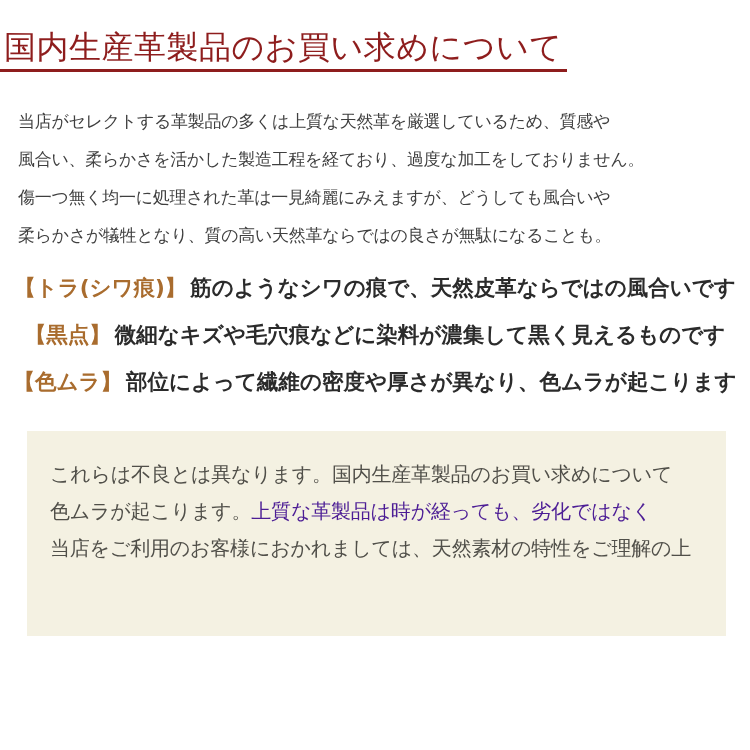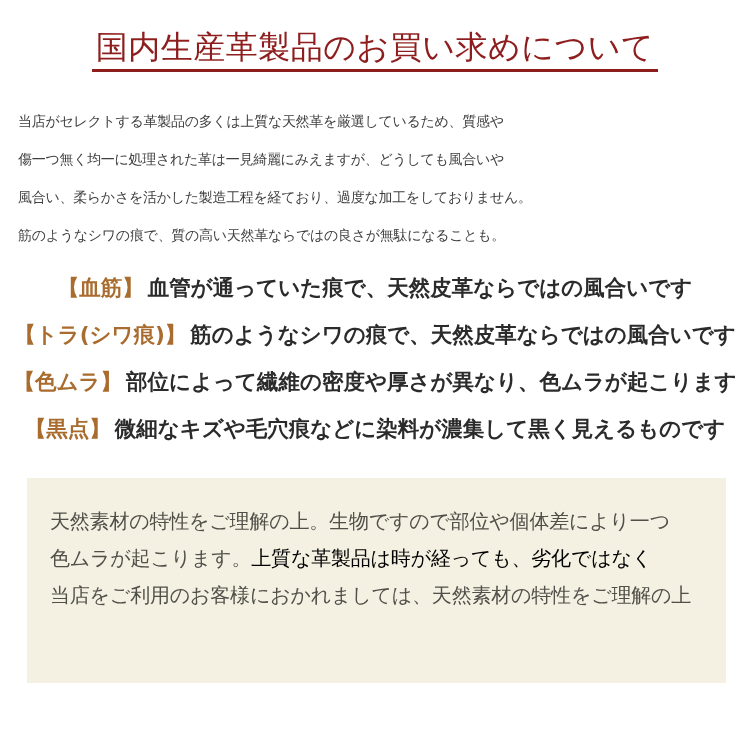--- a/index.html
+++ b/index.html
@@ -5,36 +5,35 @@
   html,body{margin:0;padding:0;background:#ffffff;}
   .page{
     position:relative;
     width:750px;height:750px;
     background:#ffffff;
     overflow:hidden;
     font-family:"DejaVu Serif","Liberation Serif",serif;
   }
   .title-wrap{
     padding-top:26px;
-    text-align:center;
   }
   .page-title{
     display:inline-block;
     font-size:32px;
     line-height:42px;
     color:#8e1d1d;
     border-bottom:3px solid #8e1d1d;
     padding:0 4px 1px 4px;
     letter-spacing:0.5px;
     font-weight:normal;
     margin:0;
   }
   .intro{
     margin:30px 14px 0 18px;
-    font-size:14px;
+    font-size:17px;
     line-height:38px;
     color:#3f3f3f;
     letter-spacing:-0.3px;
   }
   .features{
     margin-top:10px;
     text-align:center;
     font-family:"DejaVu Sans","Liberation Sans",sans-serif;
     font-weight:bold;
     font-size:21.5px;
@@ -55,56 +54,53 @@
     width:699px;
     height:205px;
     background:#f4f1e2;
     padding:25px 18px 0 23px;
     font-size:20px;
     line-height:37px;
     color:#504f49;
     letter-spacing:-0.2px;
   }
   .note-line{white-space:nowrap;}
-  .red-text{color:#000000;}
+  .red-text{color:#4c1d95;}
 </style>
 </head>
 <body>
 
 <div class="page">
 
   <div class="title-wrap">
     <h1 class="page-title">国内生産革製品のお買い求めについて</h1>
   </div>
 
   <div class="intro">
     <div class="intro-line">当店がセレクトする革製品の多くは上質な天然革を厳選しているため、質感や</div>
+    <div class="intro-line">風合い、柔らかさを活かした製造工程を経ており、過度な加工をしておりません。</div>
     <div class="intro-line">傷一つ無く均一に処理された革は一見綺麗にみえますが、どうしても風合いや</div>
-    <div class="intro-line">風合い、柔らかさを活かした製造工程を経ており、過度な加工をしておりません。</div>
-    <div class="intro-line">筋のようなシワの痕で、質の高い天然革ならではの良さが無駄になることも。</div>
+    <div class="intro-line">柔らかさが犠牲となり、質の高い天然革ならではの良さが無駄になることも。</div>
   </div>
 
   <div class="features">
     <div class="feature">
-      <span class="feature-term">【血筋】</span><span class="feature-desc">血管が通っていた痕で、天然皮革ならではの風合いです</span>
-    </div>
-    <div class="feature">
       <span class="feature-term">【トラ(シワ痕)】</span><span class="feature-desc">筋のようなシワの痕で、天然皮革ならではの風合いです</span>
     </div>
     <div class="feature">
-      <span class="feature-term">【色ムラ】</span><span class="feature-desc">部位によって繊維の密度や厚さが異なり、色ムラが起こります</span>
+      <span class="feature-term">【黒点】</span><span class="feature-desc">微細なキズや毛穴痕などに染料が濃集して黒く見えるものです</span>
     </div>
     <div class="feature">
-      <span class="feature-term">【黒点】</span><span class="feature-desc">微細なキズや毛穴痕などに染料が濃集して黒く見えるものです</span>
+      <span class="feature-term">【色ムラ】</span><span class="feature-desc">部位によって繊維の密度や厚さが異なり、色ムラが起こります</span>
     </div>
   </div>
 
   <div class="note-box">
     <div class="note-line">
-      <span>天然素材の特性をご理解の上。生物ですので部位や個体差により一つ</span>
+      <span>これらは不良とは異なります。国内生産革製品のお買い求めについて</span>
     </div>
     <div class="note-line">
       <span>色ムラが起こります。</span><span class="red-text">上質な革製品は時が経っても、劣化ではなく</span>
     </div>
     <div class="note-line">
       <span>当店をご利用のお客様におかれましては、天然素材の特性をご理解の上</span>
     </div>
 
   </div>
 

